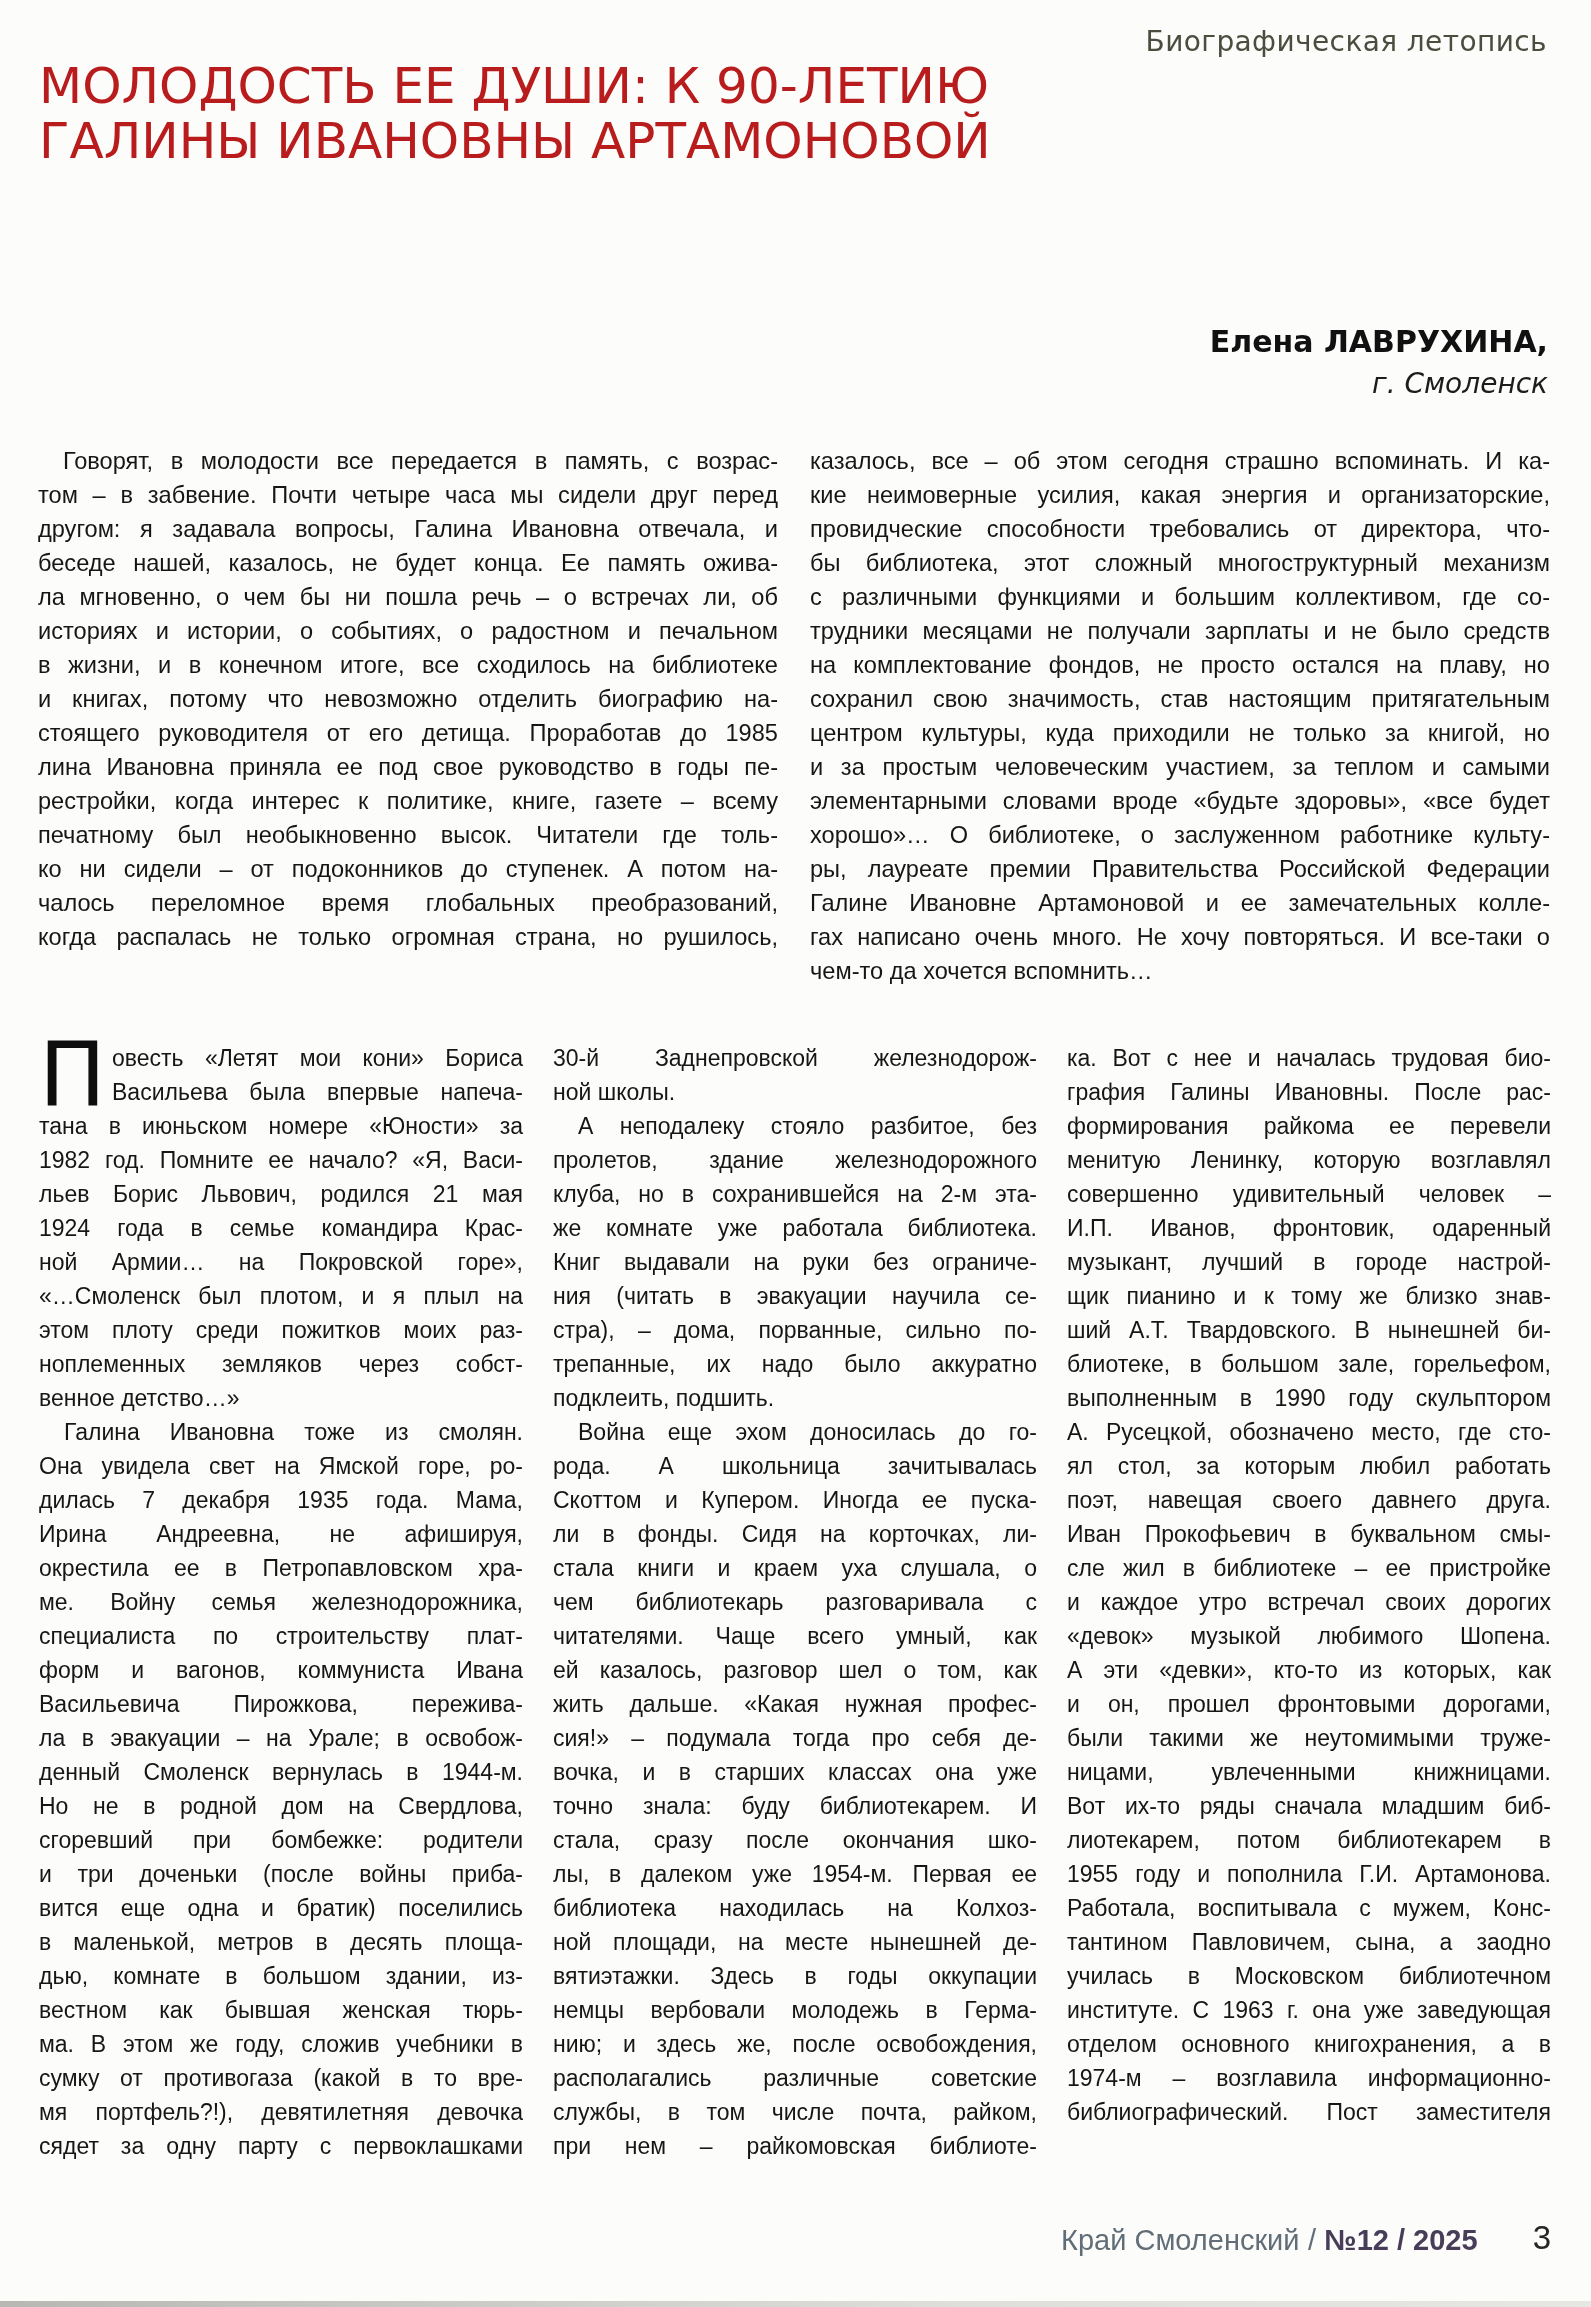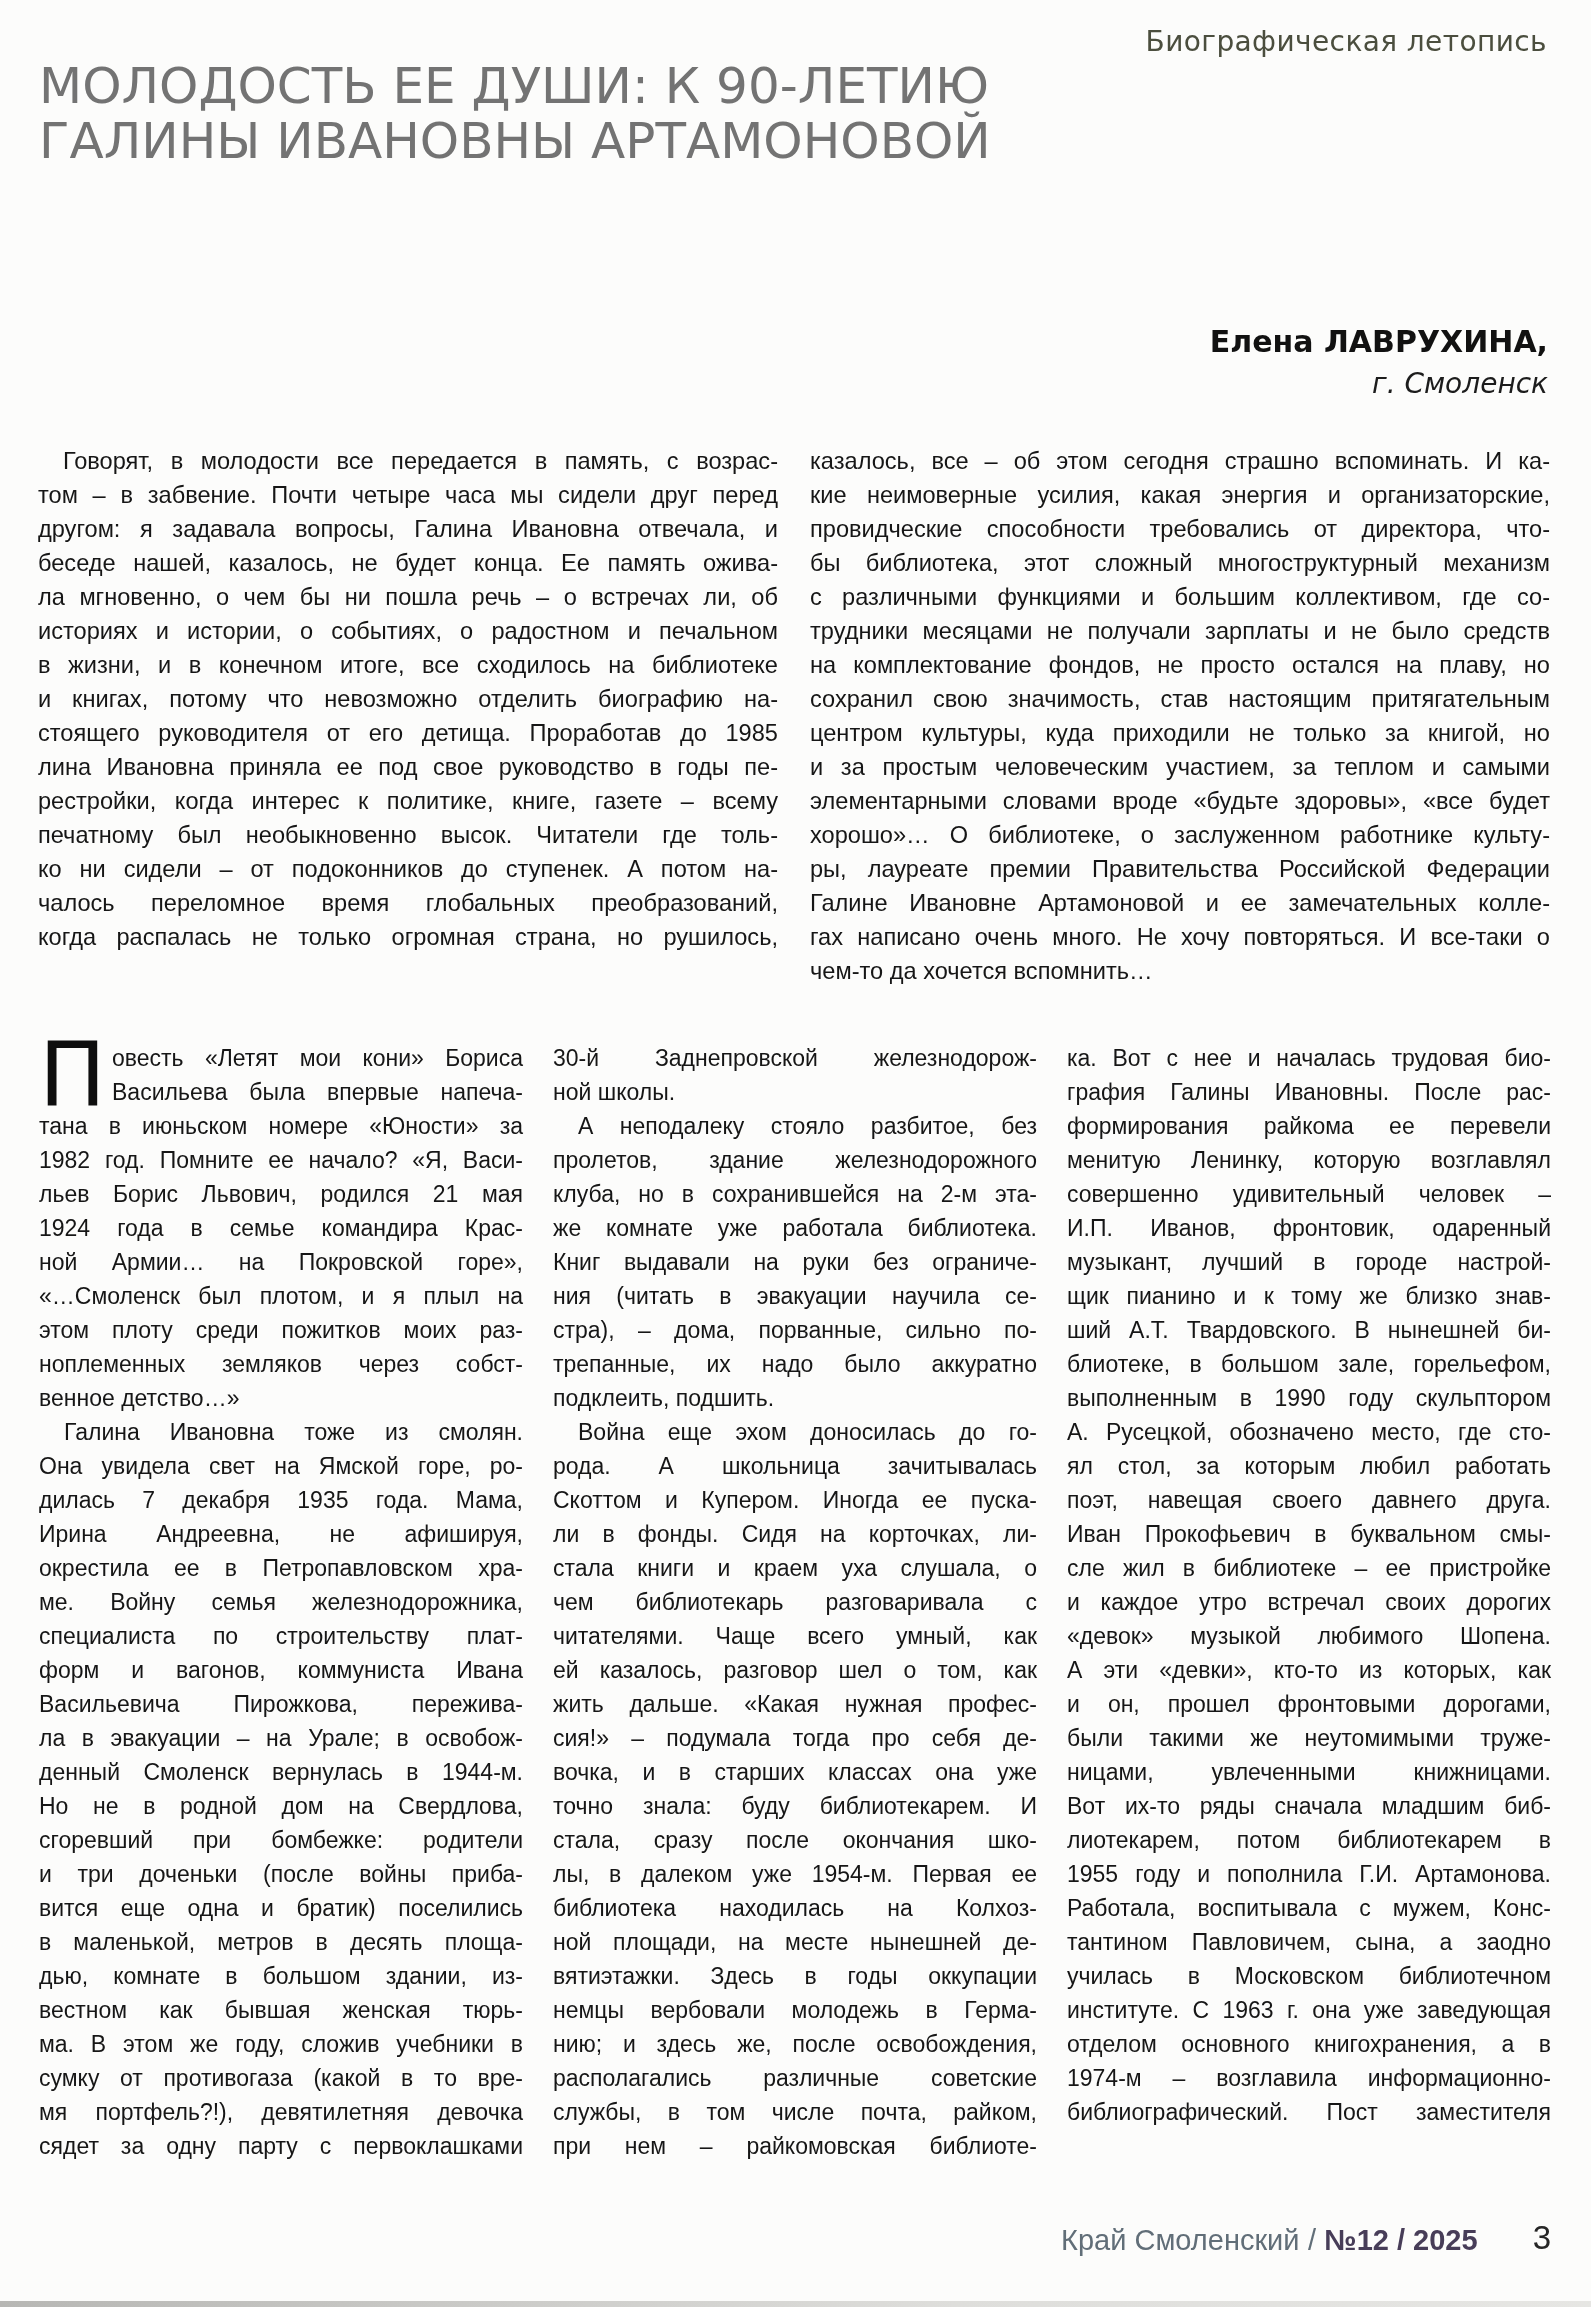--- a/index.html
+++ b/index.html
@@ -9,21 +9,21 @@
     font-family:"Liberation Sans", sans-serif; color:#161616;
   }
   .running-head {
     position:absolute; top:25px; right:45px;
     font-family:"DejaVu Sans", sans-serif;
     font-size:28px; color:#4b4e3e; letter-spacing:0.4px;
   }
   .title {
     position:absolute; top:59px; left:39px; margin:0;
     font-family:"DejaVu Sans", sans-serif;
-    font-size:50px; font-weight:400; line-height:55px; color:#737373;
+    font-size:50px; font-weight:400; line-height:55px; color:#b91c1c;
   }
   .tl { display:block; }
   .byline { position:absolute; top:324px; right:44px; text-align:right; }
   .author { font-family:"DejaVu Sans", sans-serif; font-size:30px; font-weight:bold; color:#111;text-align:right; }
   .city   { font-family:"DejaVu Sans", sans-serif; font-size:28px; font-style:italic; margin-top:8.4px; color:#1c1c1c; }
 
   .intro {
     position:absolute; top:444px; left:38px; width:1512px;
     display:flex; gap:32px;
   }

